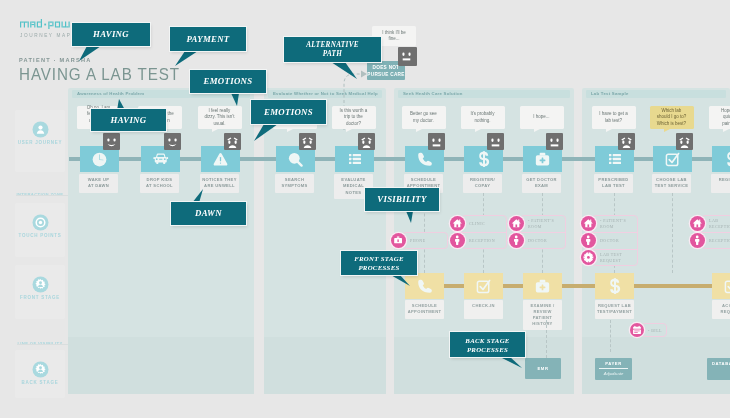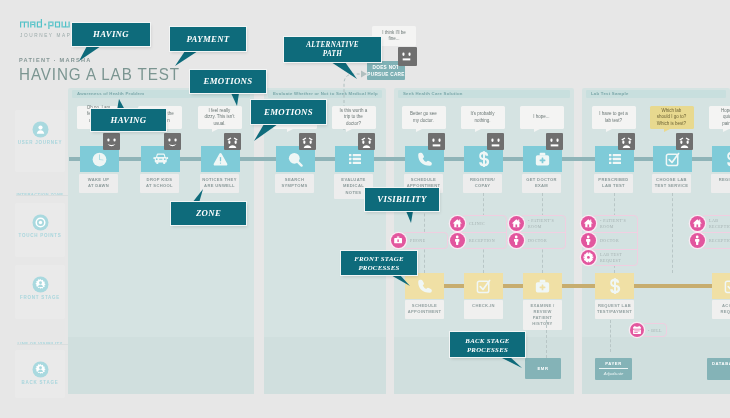--- a/index.html
+++ b/index.html
@@ -565,21 +565,21 @@
 <div class="co" style="left:190px;top:70px;width:76px;height:23px;font-size:8.8px;z-index:41">
     <span style="line-height:11px">EMOTIONS</span>
   </div>
 <div class="co" style="left:91px;top:109px;width:75px;height:22px;font-size:8.8px;z-index:41">
     <span style="line-height:11px">HAVING</span>
   </div>
 <div class="co" style="left:251px;top:100px;width:75px;height:24px;font-size:8.8px;z-index:41">
     <span style="line-height:11px">EMOTIONS</span>
   </div>
 <div class="co" style="left:171px;top:202px;width:75px;height:23px;font-size:8.8px;z-index:41">
-    <span style="line-height:11px">ZONE</span>
+    <span style="line-height:11px">DAWN</span>
   </div>
 <div class="co" style="left:365px;top:188px;width:74px;height:23px;font-size:8.8px;z-index:41">
     <span style="line-height:11px">VISIBILITY</span>
   </div>
 <div class="co" style="left:341px;top:251px;width:76px;height:24px;font-size:6.8px;z-index:41">
     <span style="line-height:9px">FRONT STAGE
 PROCESSES</span>
   </div>
 <div class="co" style="left:450px;top:332px;width:75px;height:25px;font-size:6.8px;z-index:41">
     <span style="line-height:9px">BACK STAGE

